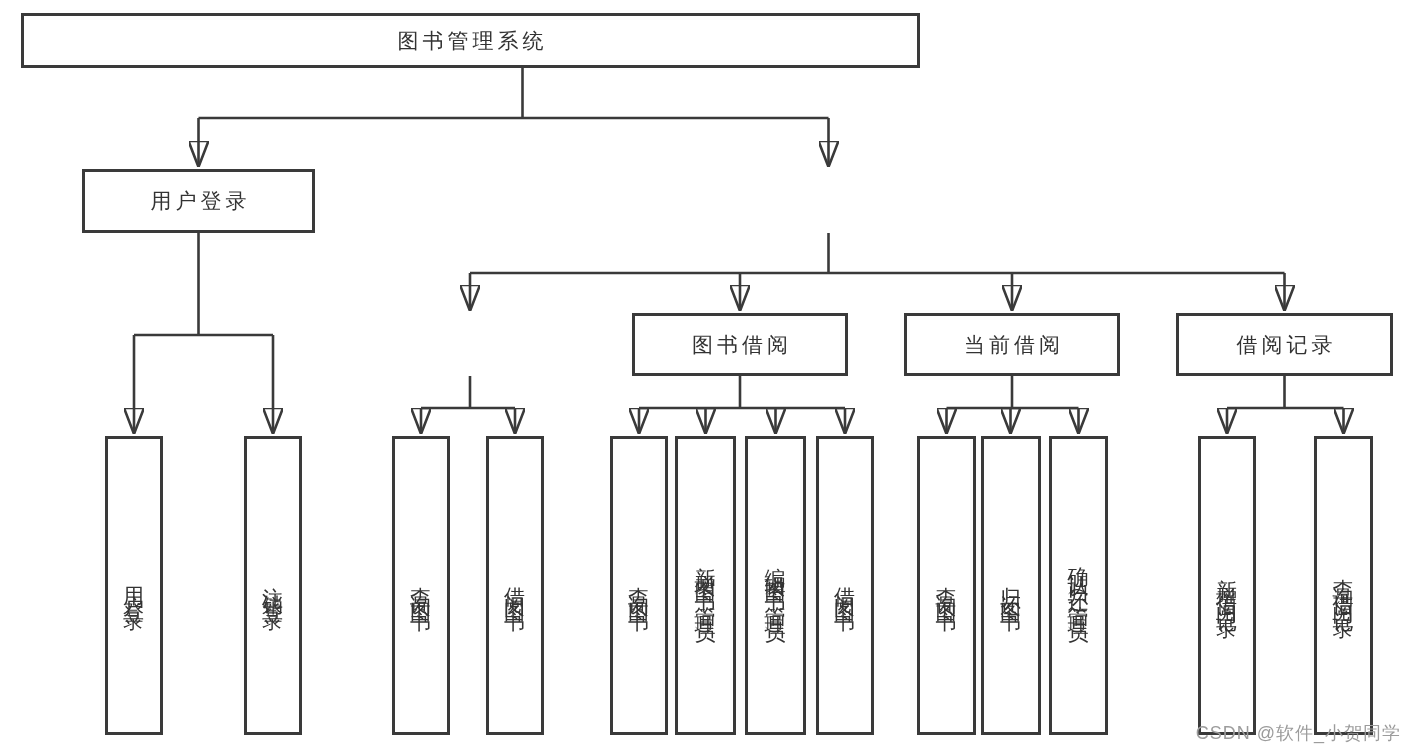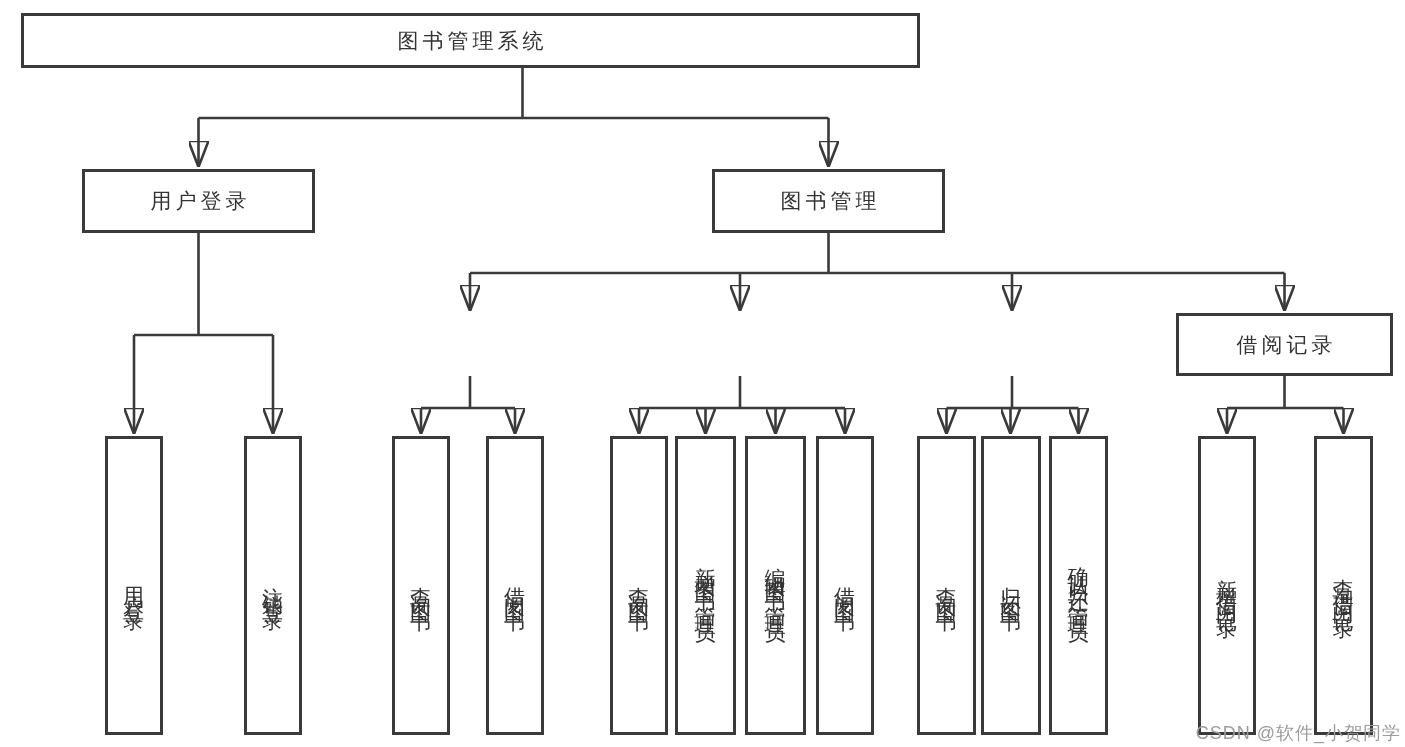--- a/index.html
+++ b/index.html
@@ -115,24 +115,27 @@
     <path d="M1343.5 408 V433" marker-end="url(#arrow)"></path>
   </svg>
 
   <div class="node h" style="left:21px; top:13px; width:899px; height:55px;">
     <span>图书管理系统</span>
   </div>
 
   <div class="node h" style="left:82px; top:169px; width:233px; height:64px;">
     <span>用户登录</span>
   </div>
-  <div class="node h" style="left:712px; top:169px; width:233px; height:64px;">
-    <span>图书管理</span>
+
+  <div class="node h" style="left:632px; top:313px; width:216px; height:63px;">
+    <span>图书借阅</span>
   </div>
-
+  <div class="node h" style="left:904px; top:313px; width:216px; height:63px;">
+    <span>当前借阅</span>
+  </div>
   <div class="node h" style="left:1176px; top:313px; width:217px; height:63px;">
     <span>借阅记录</span>
   </div>
 
   <div class="node v" style="left:105px; top:436px; width:58px; height:299px;">
     <span>用户登录</span>
   </div>
   <div class="node v" style="left:244px; top:436px; width:58px; height:299px;">
     <span>注销登录</span>
   </div>

